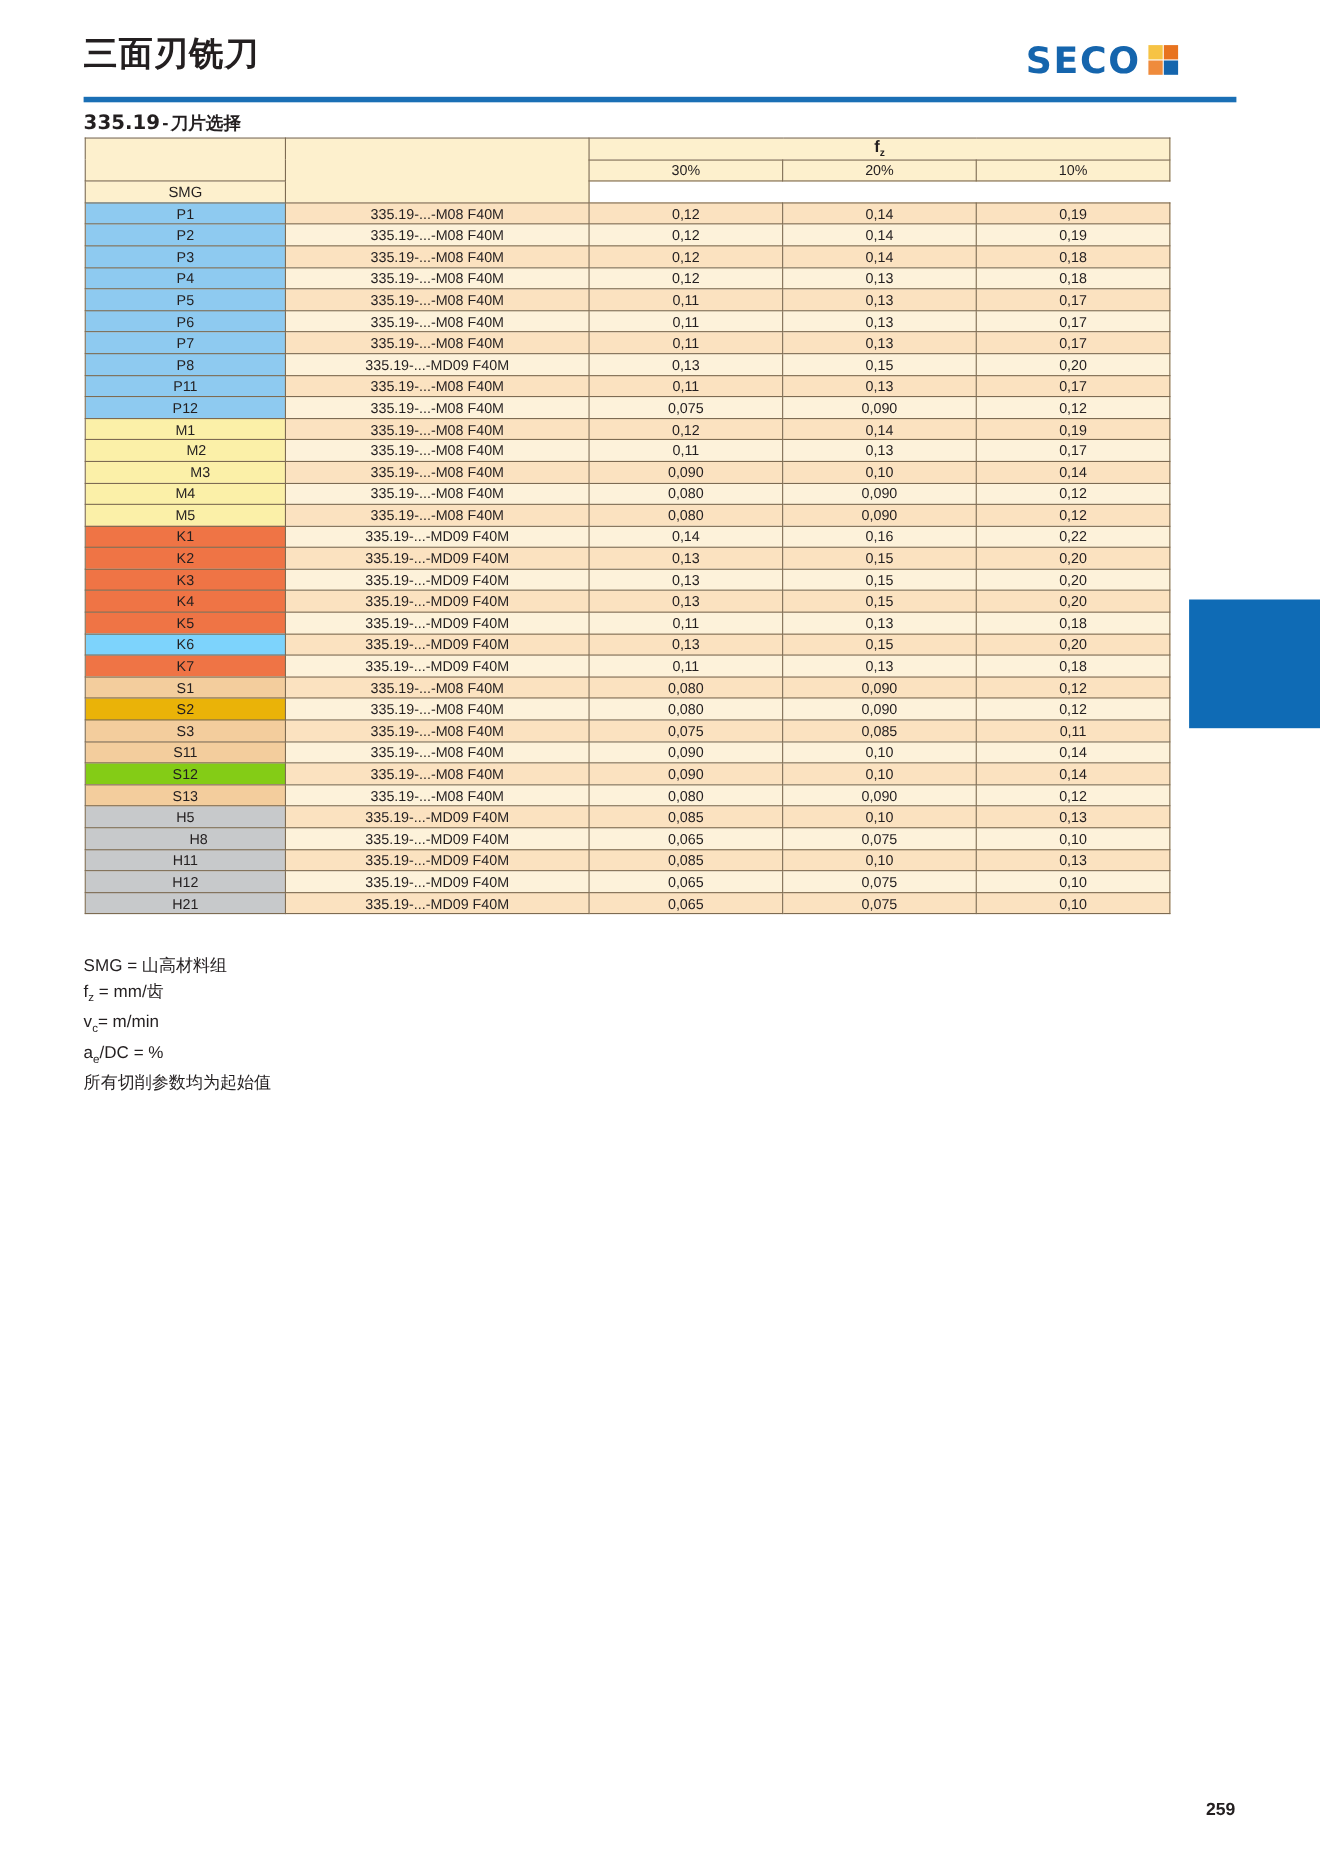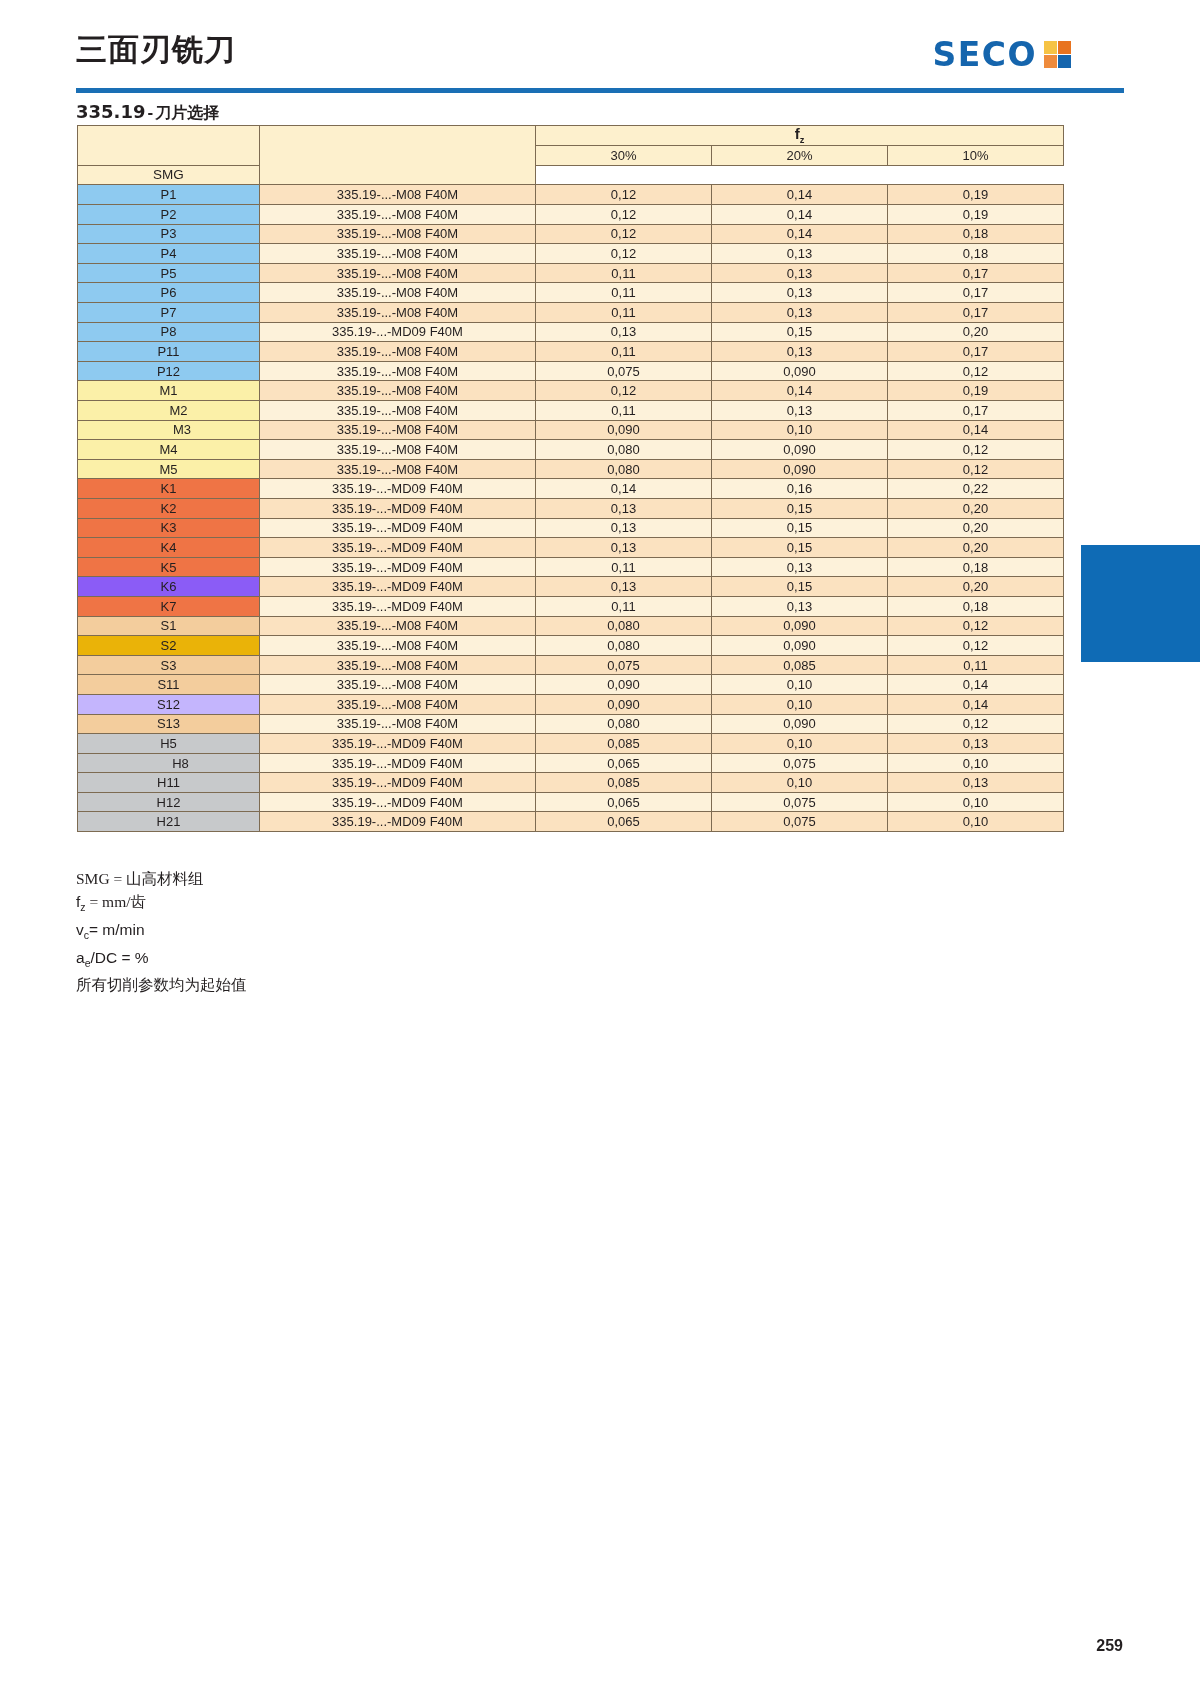--- a/index.html
+++ b/index.html
@@ -145,21 +145,21 @@
   #legend {
     position: absolute;
     left: 76px;
     top: 868px;
     font-size: 15.5px;
     line-height: 22.8px;
     color: #231f20;
   }
   #legend div { white-space: nowrap; }
   #legend sub { font-size: 0.68em; }
-  .legend-cn { font-family: Liberation Serif, serif; }
+  .legend-cn { font-family: Liberation Sans, sans-serif; }
 
   
   #edge-tab {
     position: absolute;
     left: 1081px;
     top: 545px;
     width: 119px;
     height: 117px;
     background: #0f6bb5;
   }
@@ -357,21 +357,21 @@
         <td class="cell-val">0,20</td>
       </tr>
       <tr class="stripe-b">
         <td class="cell-smg" style="background: rgb(239, 116, 69);">K5</td>
         <td class="cell-desig">335.19-...-MD09 F40M</td>
         <td class="cell-val">0,11</td>
         <td class="cell-val">0,13</td>
         <td class="cell-val">0,18</td>
       </tr>
       <tr class="stripe-a">
-        <td class="cell-smg" style="background: #8b5cf6;">K6</td>
+        <td class="cell-smg" style="background: #7dd3fc;">K6</td>
         <td class="cell-desig">335.19-...-MD09 F40M</td>
         <td class="cell-val">0,13</td>
         <td class="cell-val">0,15</td>
         <td class="cell-val">0,20</td>
       </tr>
       <tr class="stripe-b">
         <td class="cell-smg" style="background: rgb(239, 116, 69);">K7</td>
         <td class="cell-desig">335.19-...-MD09 F40M</td>
         <td class="cell-val">0,11</td>
         <td class="cell-val">0,13</td>
@@ -399,21 +399,21 @@
         <td class="cell-val">0,11</td>
       </tr>
       <tr class="stripe-b">
         <td class="cell-smg" style="background: rgb(243, 205, 157);">S11</td>
         <td class="cell-desig">335.19-...-M08 F40M</td>
         <td class="cell-val">0,090</td>
         <td class="cell-val">0,10</td>
         <td class="cell-val">0,14</td>
       </tr>
       <tr class="stripe-a">
-        <td class="cell-smg" style="background: #c4b5fd;">S12</td>
+        <td class="cell-smg" style="background: #84cc16;">S12</td>
         <td class="cell-desig">335.19-...-M08 F40M</td>
         <td class="cell-val">0,090</td>
         <td class="cell-val">0,10</td>
         <td class="cell-val">0,14</td>
       </tr>
       <tr class="stripe-b">
         <td class="cell-smg" style="background: rgb(243, 205, 157);">S13</td>
         <td class="cell-desig">335.19-...-M08 F40M</td>
         <td class="cell-val">0,080</td>
         <td class="cell-val">0,090</td>

